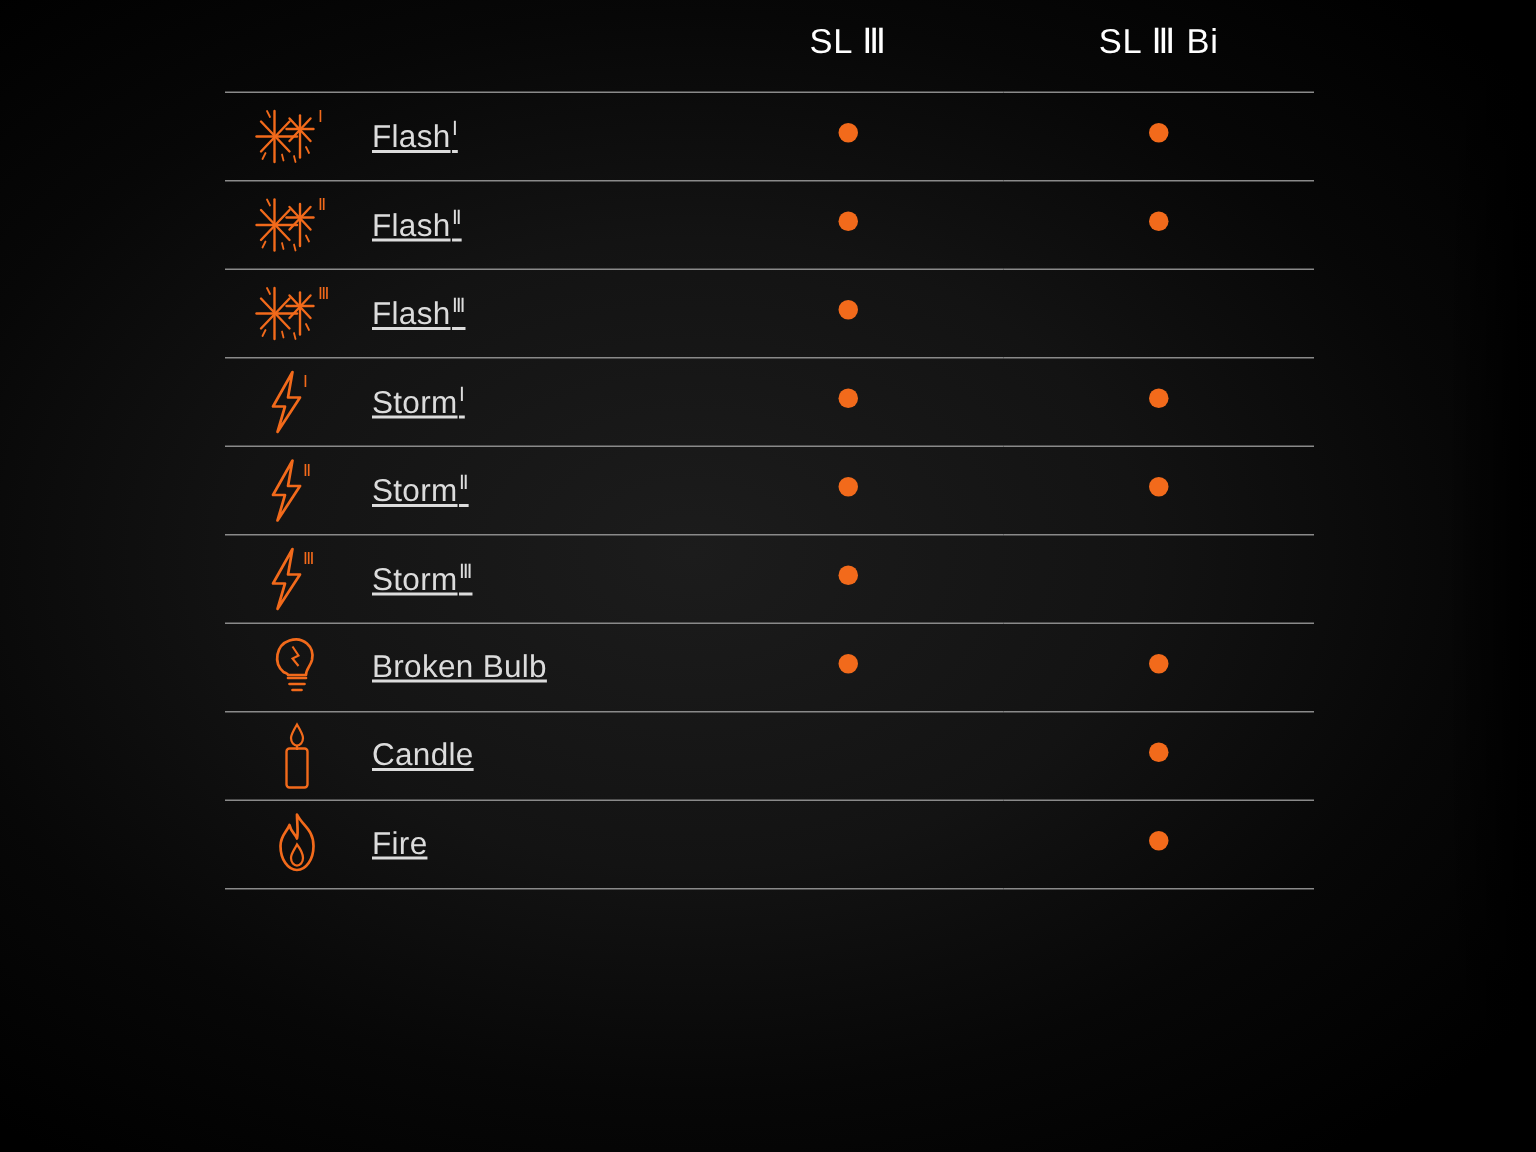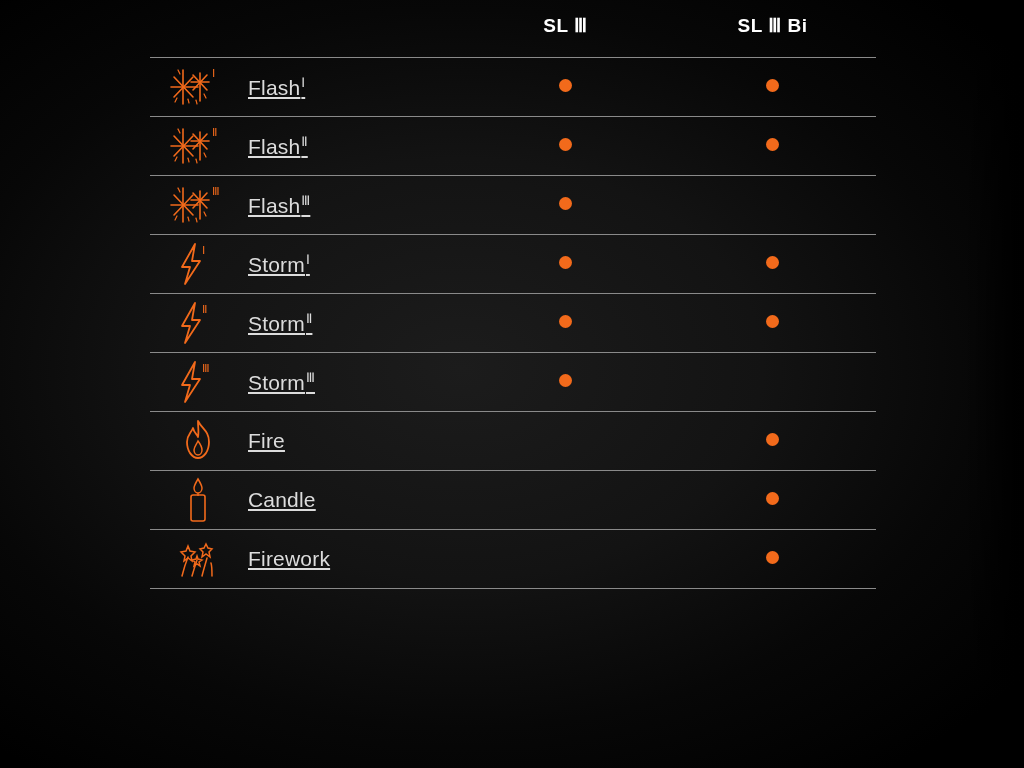--- a/index.html
+++ b/index.html
@@ -42,22 +42,22 @@
     table-layout: fixed;
   }
 
   table.matrix col.c-icon  { width: 96px; }
   table.matrix col.c-label { width: 216px; }
   table.matrix col.c-col1  { width: 207px; }
   table.matrix col.c-col2  { width: 207px; }
 
   thead th {
     color: #ffffff;
-    font-size: 19px;
-    font-weight: 700;
+    font-size: 23px;
+    font-weight: 400;
     letter-spacing: 0.5px;
     padding: 0 0 20px 0;
     text-align: center;
     vertical-align: bottom;
     white-space: nowrap;
   }
   thead th.blank { border: none; }
 
   tbody tr { height: 59px; }
 
@@ -224,52 +224,46 @@
   <svg width="54" height="48" viewBox="0 0 54 48" fill="none" aria-hidden="true">
     <path d="M24 4 L11 27 L19 27 L14 44 L29 21 L21 21 Z" stroke="#f26a1b" stroke-width="1.8" stroke-linejoin="round" fill="none"></path>
     <text x="31" y="14" fill="#f26a1b" font-family="'Liberation Serif', serif" font-size="11">Ⅲ</text>
   </svg></td>
             <td class="label-cell"><span>Storm</span><span class="sup">Ⅲ</span></td>
             <td class="dot-cell"><span class="dot"></span></td>
             <td class="dot-cell"><span class="dot hidden"></span></td>
           </tr>
           <tr>
             <td class="icon-cell">
-    <svg width="44" height="48" viewBox="0 0 44 48" fill="none" aria-hidden="true">
-      <path d="M22 4 C26 12 33 14 33 25 C33 34 28 41 22 41 C16 41 11 34 11 25 C11 18 15 16 17 11 C18 16 21 17 22 20 C23 16 22 10 22 4 Z" stroke="#f26a1b" stroke-width="1.8" stroke-linejoin="round" fill="none"></path>
-      <path d="M22 24 C25 28 26 30 26 33 C26 36 24 38 22 38 C20 38 18 36 18 33 C18 30 20 28 22 24 Z" stroke="#f26a1b" stroke-width="1.5" fill="none"></path>
+    <svg width="46" height="48" viewBox="0 0 46 48" fill="none" aria-hidden="true">
+      <path d="M14 27 C7 21 9 9 18 6 C27 3 35 10 33 19 C32 23 29 25 29 29 L17 29 C17 28 16 28 14 27 Z" stroke="#f26a1b" stroke-width="1.8" stroke-linejoin="round" fill="none"></path>
+      <path d="M17 31 L29 31 M18 35 L28 35 M20 39 L26 39" stroke="#f26a1b" stroke-width="1.8" stroke-linecap="round"></path>
+      <path d="M20 10 L24 16 L20 18 L24 23" stroke="#f26a1b" stroke-width="1.4" fill="none"></path>
     </svg></td>
-            <td class="label-cell"><span>Fire</span></td>
-            <td class="dot-cell"><span class="dot hidden"></span></td>
+            <td class="label-cell"><span>Broken Bulb</span></td>
+            <td class="dot-cell"><span class="dot"></span></td>
             <td class="dot-cell"><span class="dot"></span></td>
           </tr>
           <tr>
             <td class="icon-cell">
     <svg width="34" height="50" viewBox="0 0 34 50" fill="none" aria-hidden="true">
       <path d="M17 4 C20 9 21 11 21 13 C21 16 19 18 17 18 C15 18 13 16 13 13 C13 11 14 9 17 4 Z" stroke="#f26a1b" stroke-width="1.5" fill="none"></path>
       <rect x="10" y="20" width="14" height="26" rx="2" stroke="#f26a1b" stroke-width="1.6" fill="none"></rect>
       <path d="M17 18 L17 21" stroke="#f26a1b" stroke-width="1.4"></path>
     </svg></td>
             <td class="label-cell"><span>Candle</span></td>
             <td class="dot-cell"><span class="dot hidden"></span></td>
             <td class="dot-cell"><span class="dot"></span></td>
           </tr>
           <tr>
             <td class="icon-cell">
-    <svg width="56" height="46" viewBox="0 0 56 46" fill="none" aria-hidden="true">
-      <g stroke="#f26a1b" stroke-width="1.5" stroke-linecap="round" fill="none">
-        <path d="M18 10 l2 5 5 1 -4 4 1 5 -4 -3 -4 3 1 -5 -4 -4 5 -1 z"></path>
-        <path d="M36 8 l2 4 4 1 -3 3 1 5 -4 -3 -4 3 1 -5 -3 -3 4 -1 z"></path>
-        <path d="M27 20 l1 3 4 1 -3 2 1 4 -3 -2 -3 2 1 -4 -3 -2 4 -1 z"></path>
-        <path d="M12 40 C14 32 16 26 18 21"></path>
-        <path d="M22 40 C24 33 26 27 27 24"></path>
-        <path d="M32 40 C34 32 36 26 37 22"></path>
-        <path d="M42 40 C42 34 42 30 41 27"></path>
-      </g>
+    <svg width="44" height="48" viewBox="0 0 44 48" fill="none" aria-hidden="true">
+      <path d="M22 4 C26 12 33 14 33 25 C33 34 28 41 22 41 C16 41 11 34 11 25 C11 18 15 16 17 11 C18 16 21 17 22 20 C23 16 22 10 22 4 Z" stroke="#f26a1b" stroke-width="1.8" stroke-linejoin="round" fill="none"></path>
+      <path d="M22 24 C25 28 26 30 26 33 C26 36 24 38 22 38 C20 38 18 36 18 33 C18 30 20 28 22 24 Z" stroke="#f26a1b" stroke-width="1.5" fill="none"></path>
     </svg></td>
-            <td class="label-cell"><span>Firework</span></td>
+            <td class="label-cell"><span>Fire</span></td>
             <td class="dot-cell"><span class="dot hidden"></span></td>
             <td class="dot-cell"><span class="dot"></span></td>
           </tr>
         </tbody>
     </table>
   </div>
 </div>
 
 </body></html>

